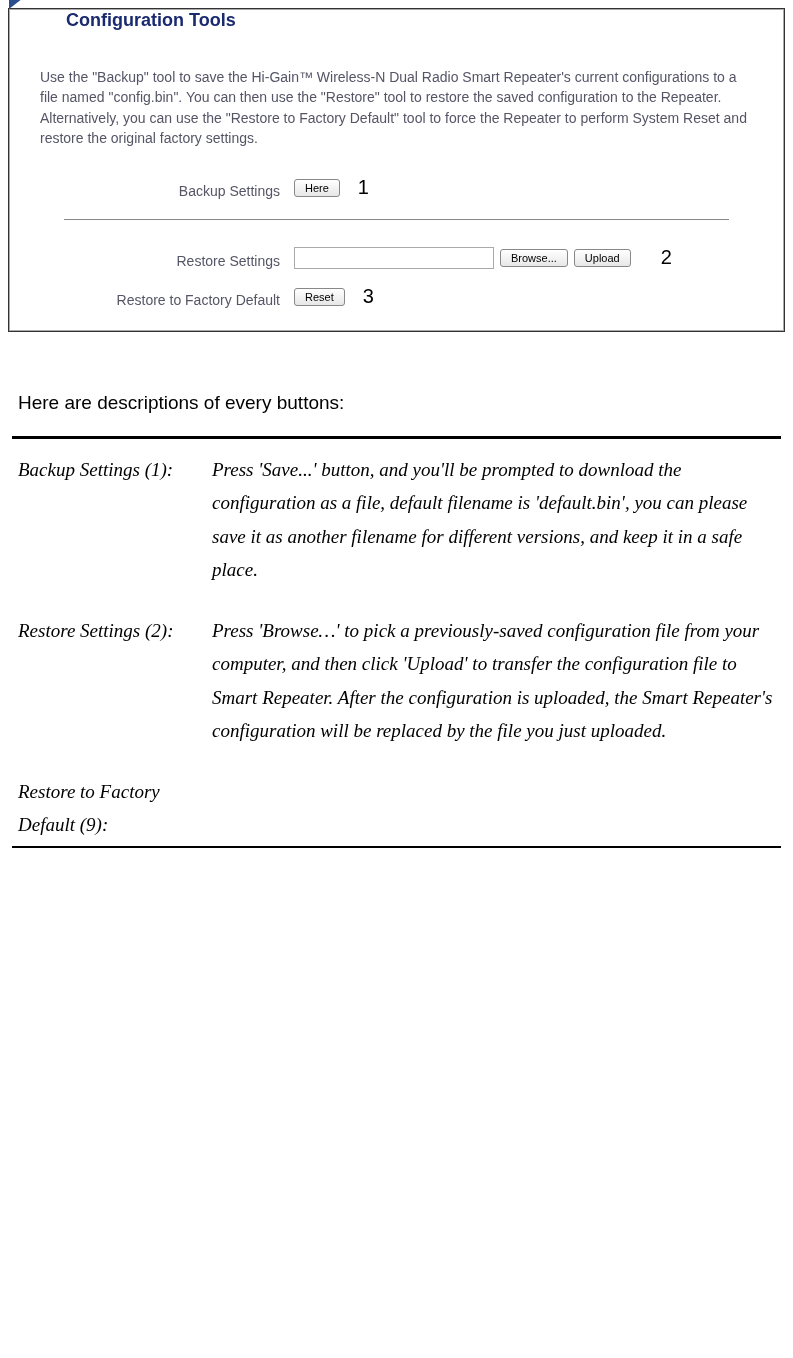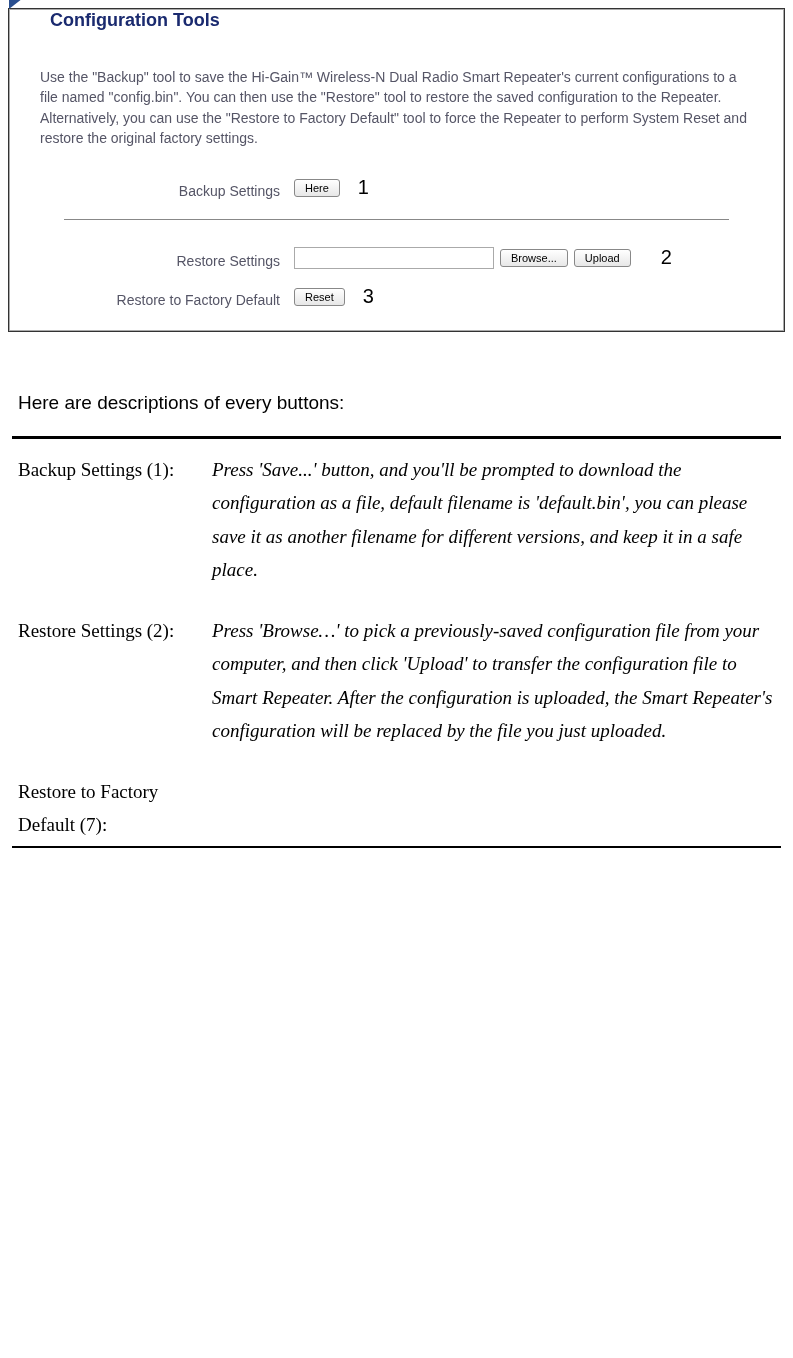--- a/index.html
+++ b/index.html
@@ -34,21 +34,21 @@
       display: flex;
       align-items: flex-start;
       padding: 0 0 0 0;
       margin-top: -14px;
     }
     .panel-title {
       font-family: Arial, sans-serif;
       font-size: 18px;
       font-weight: bold;
       color: #1a2a6f;
-      margin: 14px 0 0 22px;
+      margin: 14px 0 0 38px;
     }
     .desc {
       color: #556;
       font-size: 14px;
       line-height: 1.45;
       padding: 36px 28px 10px 30px;
     }
     .form-area { padding: 10px 28px 0 28px; }
     .row {
       display: flex;
@@ -106,20 +106,21 @@
       border-bottom: 2px solid #000;
       margin: 0 4px;
     }
     .desc-row {
       display: flex;
       padding: 14px 0;
     }
     .desc-left {
       width: 200px;
       font-family: Georgia, 'Times New Roman', serif;
+      font-style: italic;
       font-size: 19px;
       line-height: 1.75;
       padding-left: 6px;
     }
     .desc-right {
       flex: 1;
       font-family: Georgia, 'Times New Roman', serif;
       font-style: italic;
       font-size: 19px;
       line-height: 1.75;
@@ -185,18 +186,18 @@
   <div class="desc-block">
     <div class="desc-row">
       <div class="desc-left">Backup Settings (1):</div>
       <div class="desc-right">Press 'Save...' button, and you'll be prompted to download the configuration as a file, default filename is 'default.bin', you can please save it as another filename for different versions, and keep it in a safe place.</div>
     </div>
     <div class="desc-row">
       <div class="desc-left">Restore Settings (2):</div>
       <div class="desc-right">Press 'Browse…' to pick a previously-saved configuration file from your computer, and then click 'Upload' to transfer the configuration file to Smart Repeater. After the configuration is uploaded, the Smart Repeater's configuration will be replaced by the file you just uploaded.</div>
     </div>
     <div class="desc-row" style="padding-bottom:4px;">
-      <div class="desc-left">Restore to Factory Default (7):</div>
+      <div class="desc-left">Restore to Factory Default (9):</div>
     </div>
   </div>
 
 
 </div>
 
 </body></html>

